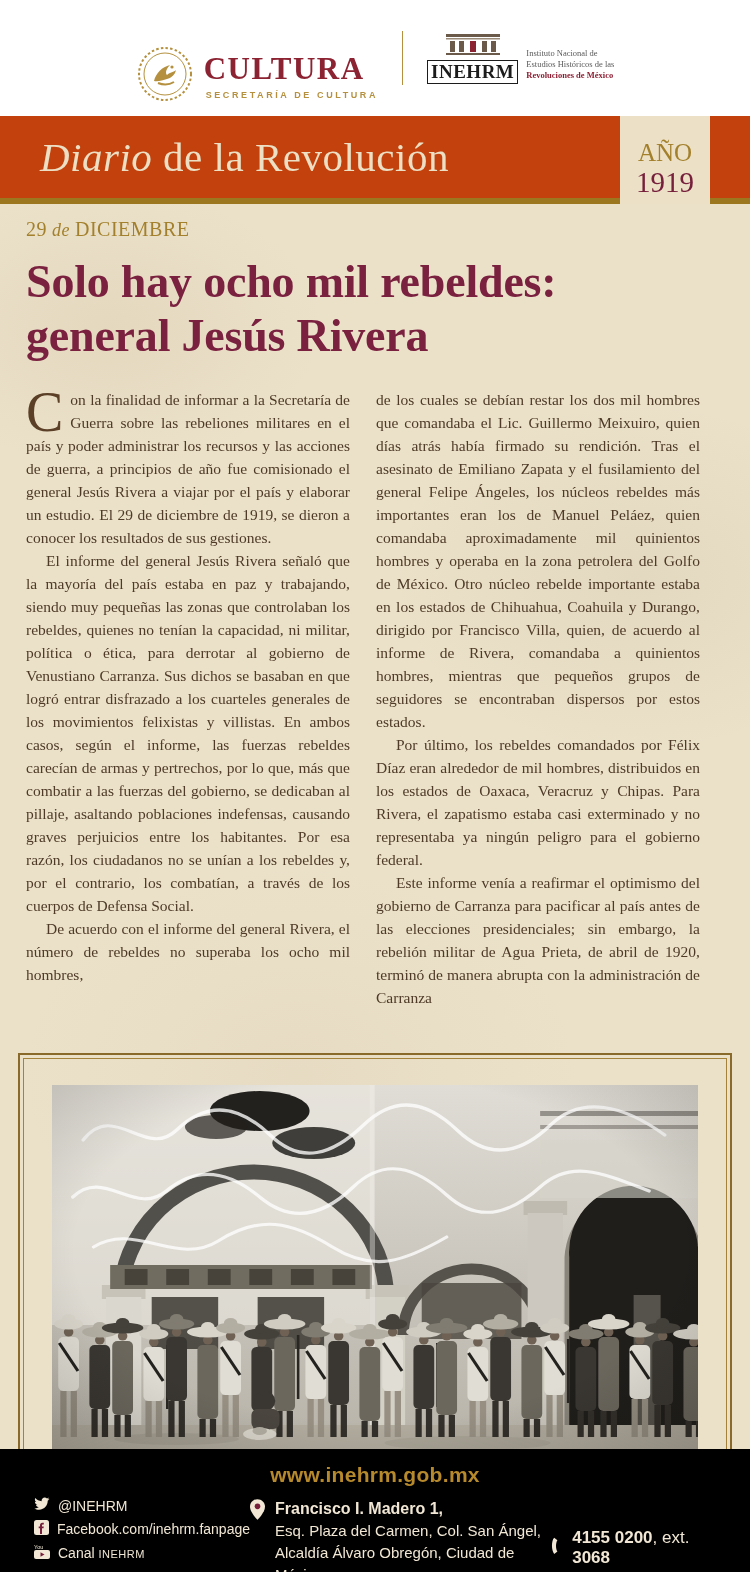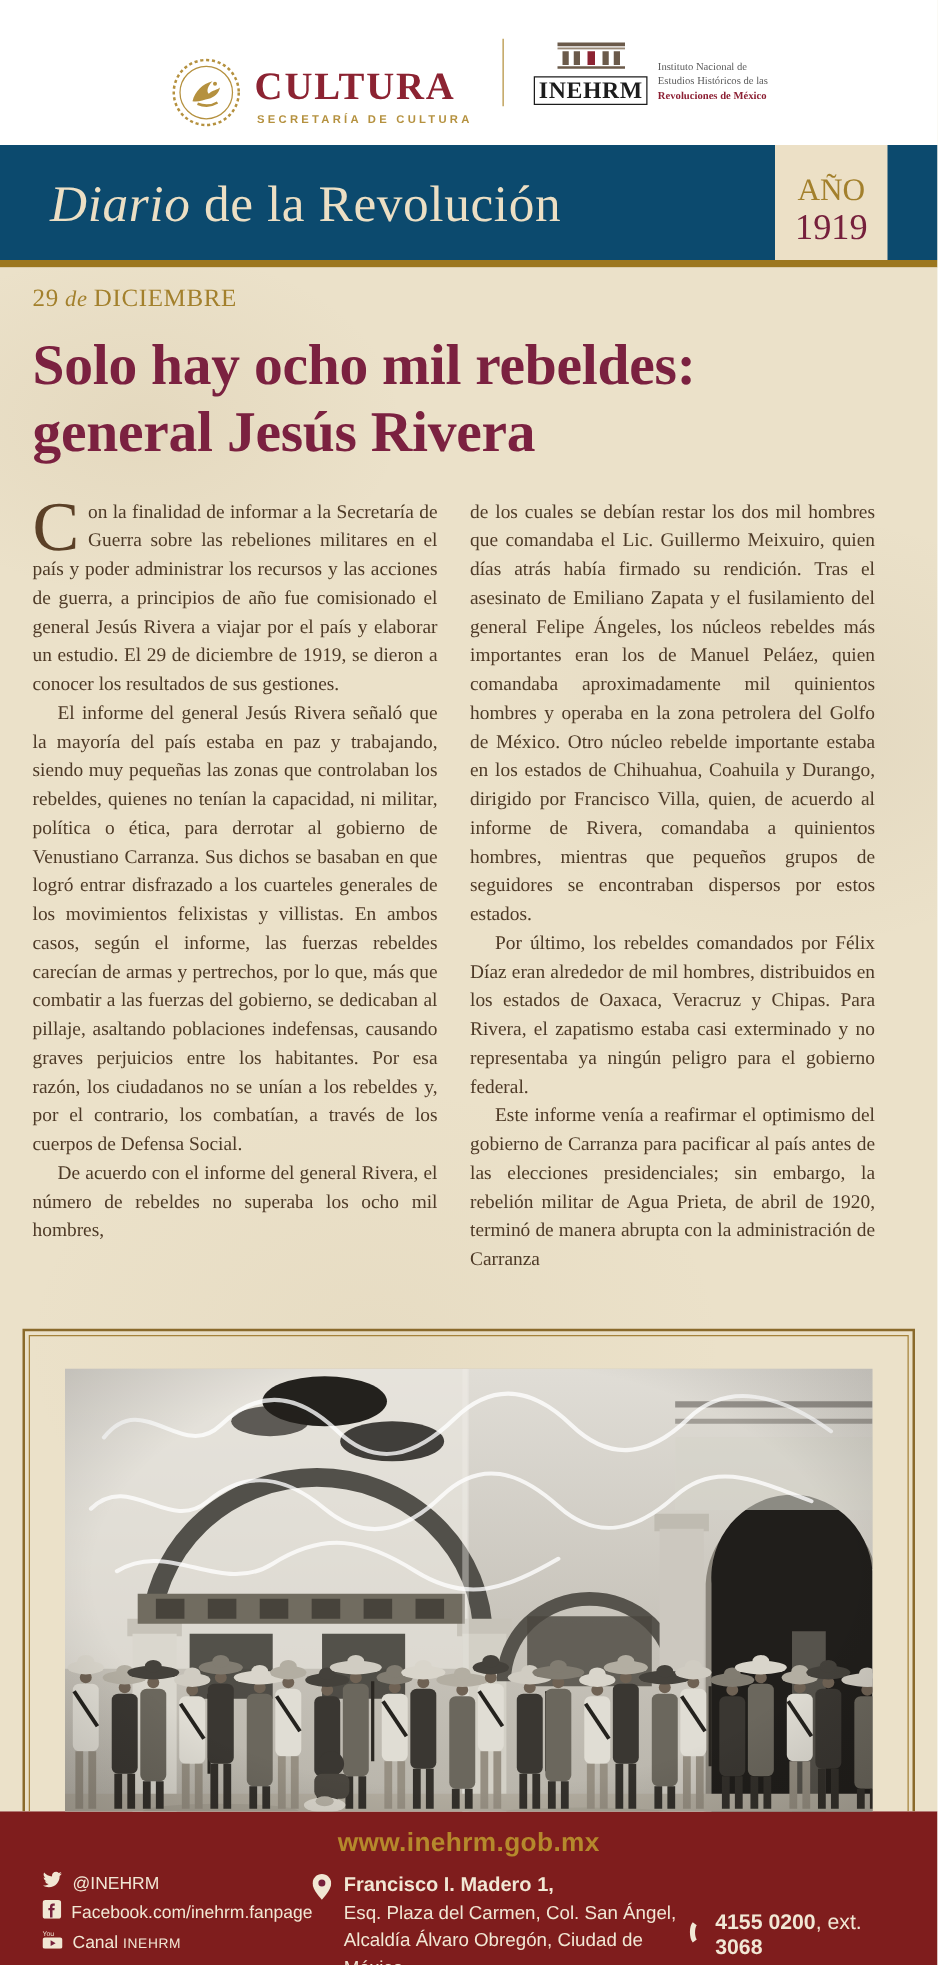--- a/index.html
+++ b/index.html
@@ -30,22 +30,22 @@
     font-family:"Liberation Serif",serif;font-weight:bold;font-size:19px;color:#1c1c1c;
     border:1.5px solid #1c1c1c;padding:0 3px;line-height:1.15;letter-spacing:.5px;
   }
   .inehrm-desc{
     font-family:"Liberation Serif",serif;font-size:8.5px;color:#5a5a5a;
     line-height:1.35;padding-bottom:2px;
   }
   .inehrm-desc .maroon-line{color:#8c1f33;font-weight:bold;}
   
   .banner{
-    height:92px;background:#0c4a6e;position:relative;flex:0 0 auto;
-    display:flex;align-items:flex-start;
+    height:82px;background:#c2410c;position:relative;flex:0 0 auto;
+    display:flex;align-items:center;
   }
   .masthead{
     margin-left:40px;color:#ecdfc4;font-size:41px;line-height:1;
     font-family:"Liberation Serif",serif;letter-spacing:.5px;font-weight:400;
   }
   .masthead .it{font-style:italic;}
   .year-box{
     position:absolute;right:40px;top:0;width:90px;height:78px;
     background:#ece0c6;display:flex;flex-direction:column;align-items:center;
     justify-content:center;padding-top:14px;
@@ -77,21 +77,21 @@
     float:left;font-size:56px;line-height:44px;padding:2px 7px 0 0;
     color:#5b4027;font-family:"Liberation Serif",serif;
   }
   
   .photo-figure{margin:44px -8px 0 -8px;}
   .photo-frame{border:2px solid #8a6a2b;padding:3px;}
   .photo-frame-inner{border:1px solid #a5823a;padding:26px 28px;}
   .photo-canvas{display:block;width:100%;height:368px;background:#c8c5be;}
   
   .page-footer{
-    flex:0 0 auto;height:109px;background:#7f1d1d;color:#f1e7d4;
+    flex:0 0 auto;height:109px;background:#000000;color:#f1e7d4;
     font-family:"Liberation Sans",sans-serif;padding-top:14px;box-sizing:content-box;
   }
   .footer-url{
     text-align:center;color:#b5892c;font-weight:bold;font-size:21px;letter-spacing:.3px;
   }
   .footer-row{display:flex;justify-content:space-between;padding:10px 30px 0 34px;}
   .social-col{display:flex;flex-direction:column;gap:6px;font-size:14px;}
   .social-item{display:flex;align-items:center;gap:8px;cursor:pointer;}
   .social-item svg{flex:0 0 auto;}
   .sc-small{font-size:11px;letter-spacing:.5px;}

